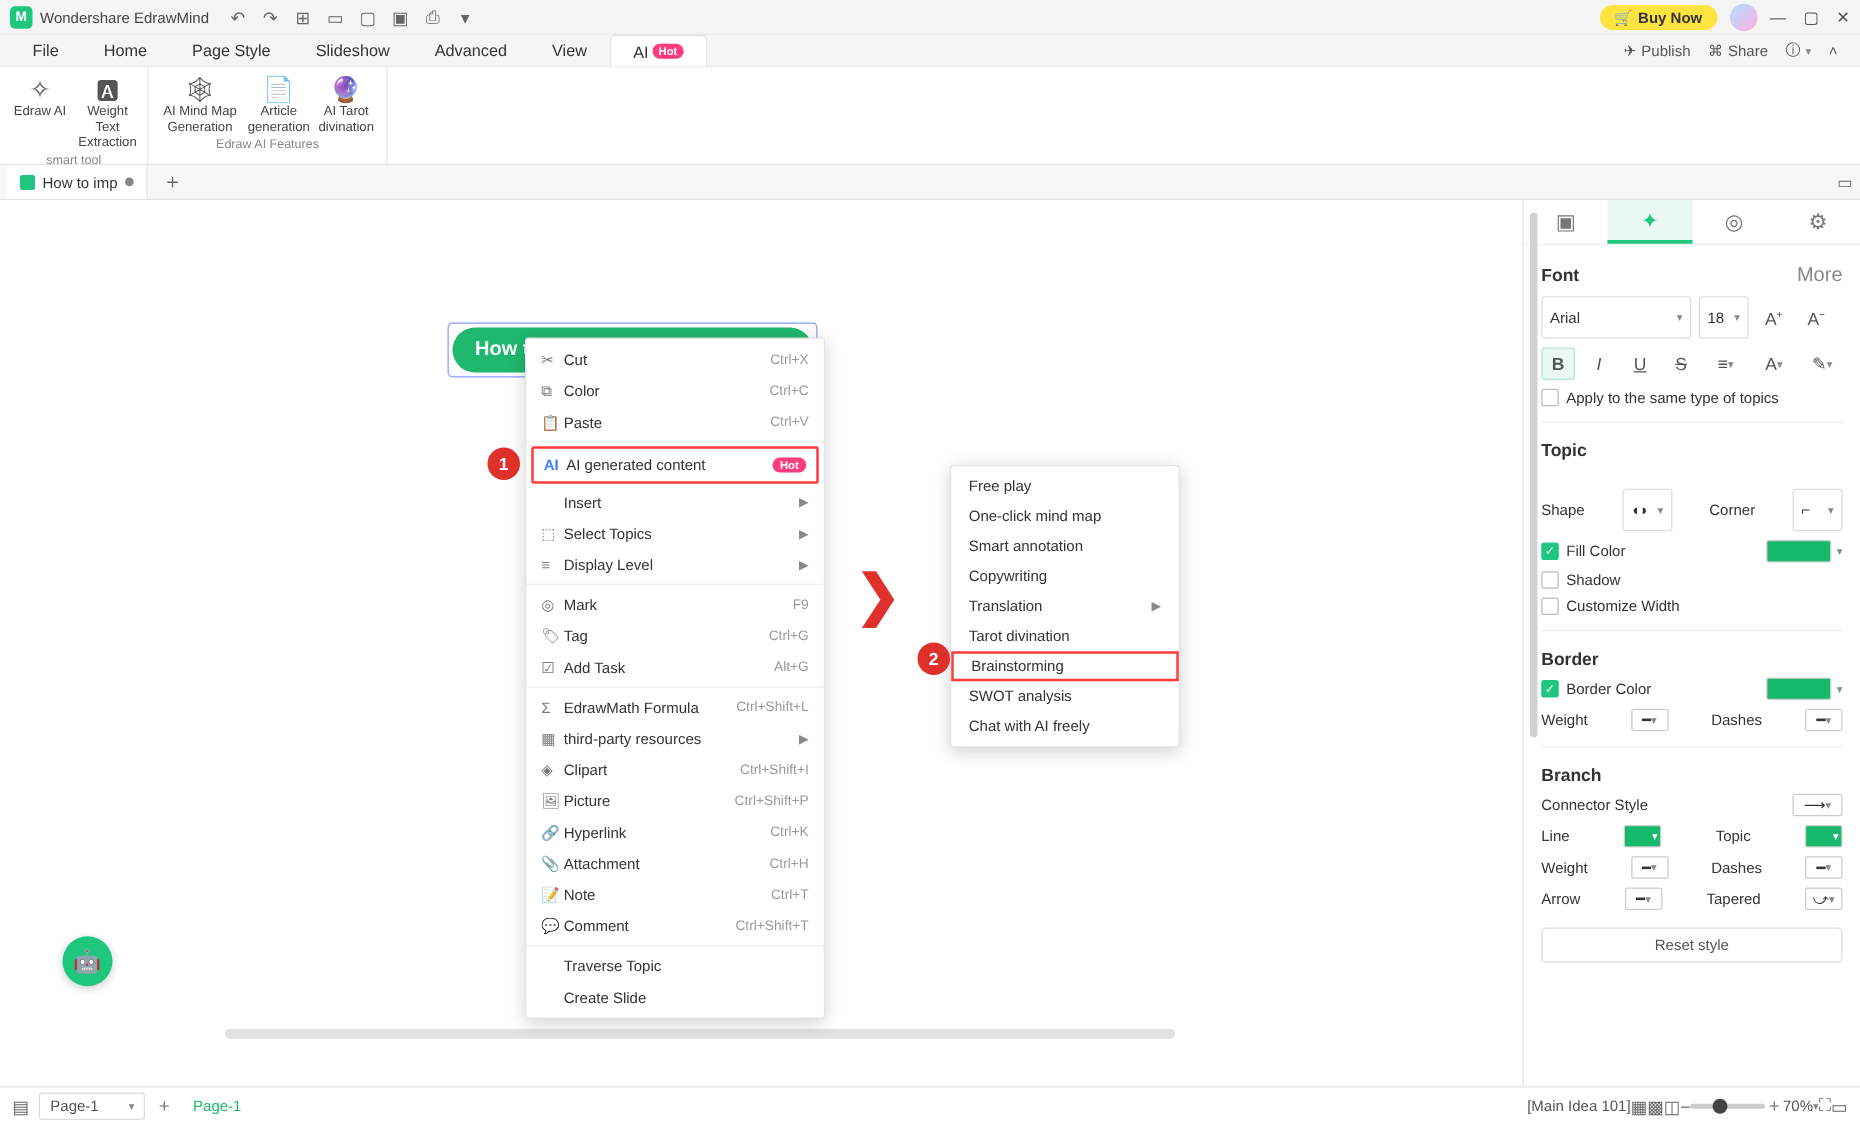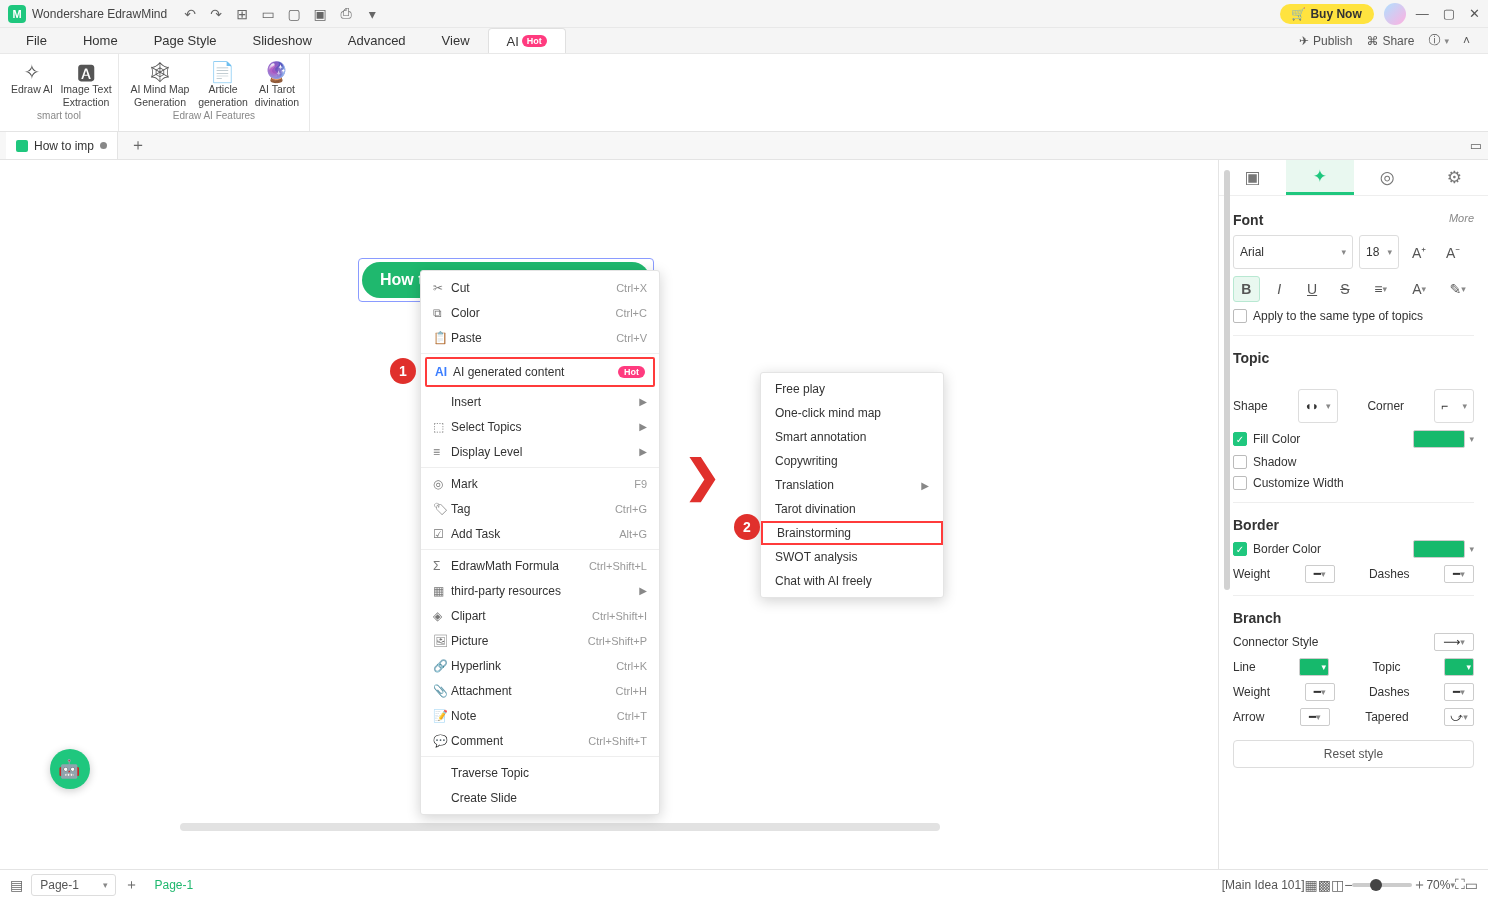--- a/index.html
+++ b/index.html
@@ -68,21 +68,21 @@
 .sub-item .ci-arrow { margin-left: auto; color: #888; font-size: 10px;}
 .sub-item.highlight { border: 2px solid #ff3b3b; }
 
 
 .rpanel { position: absolute; right: 0; top: 160px; width: 270px; bottom: 30px; border-left: 1px solid #e4e4e4; background: #fff; overflow: hidden; }
 .rp-tabs { height: 36px; display: flex; border-bottom: 1px solid #eee; }
 .rp-tab { flex: 1; display: flex; align-items: center; justify-content: center; color: #777; font-size: 17px;}
 .rp-tab.active { color: #1fc77e; border-bottom: 3px solid #1fc77e; background: #e9f8f0;}
 .rp-body { padding: 10px 14px; font-size: 12px; color: #333; }
 .rp-head { display: flex; justify-content: space-between; font-weight: bold; font-size: 14px; margin: 6px 0; }
-.rp-more { font-size: 11px; color: #888; font-weight: normal; font-style: italic;}
+.rp-more { font-size: 16px; color: #888; font-weight: normal;}
 .rp-row { display: flex; align-items: center; gap: 6px; margin: 7px 0; }
 .rp-sel { border: 1px solid #ddd; border-radius: 3px; height: 24px; padding: 16px 6px; display: flex; align-items: center; justify-content: space-between; font-size: 12px; background:#fff;}
 .rp-fontname { width: 120px; }
 .rp-fontsize { width: 40px; }
 .iconbtn { width: 28px; height: 26px; border: 1px solid transparent; border-radius: 3px; display: flex; align-items: center; justify-content: center; font-size: 14px; color: #555;}
 .iconbtn.active { background: #e9f8f0; border-color: #b8e8d2; }
 .iconbtn.small { width: 34px; }
 .chk { width: 14px; height: 14px; border: 1px solid #bbb; border-radius: 2px; display: inline-flex; align-items:center; justify-content:center; font-size:10px; color:#fff;}
 .chk.on { background: #1fc77e; border-color: #1fc77e;}
 .color-swatch { width: 52px; height: 18px; background: #16b96c; border: 1px solid #ccc; border-radius: 2px;}
@@ -168,21 +168,21 @@
 
 <div class="ribbon">
   <div class="ribbon-group">
     <div class="ribbon-row">
       <div class="ribbon-btn">
         <div class="ribbon-ico">✧</div>
         <div>Edraw AI</div>
       </div>
       <div class="ribbon-btn">
         <div class="ribbon-ico">🅰</div>
-        <div>Image Text Extraction</div>
+        <div>Weight Text Extraction</div>
       </div>
     </div>
     <div class="ribbon-caption">smart tool</div>
   </div>
   <div class="ribbon-group">
     <div class="ribbon-row">
       <div class="ribbon-btn wide">
         <div class="ribbon-ico">🕸</div>
         <div>AI Mind Map Generation</div>
       </div>

